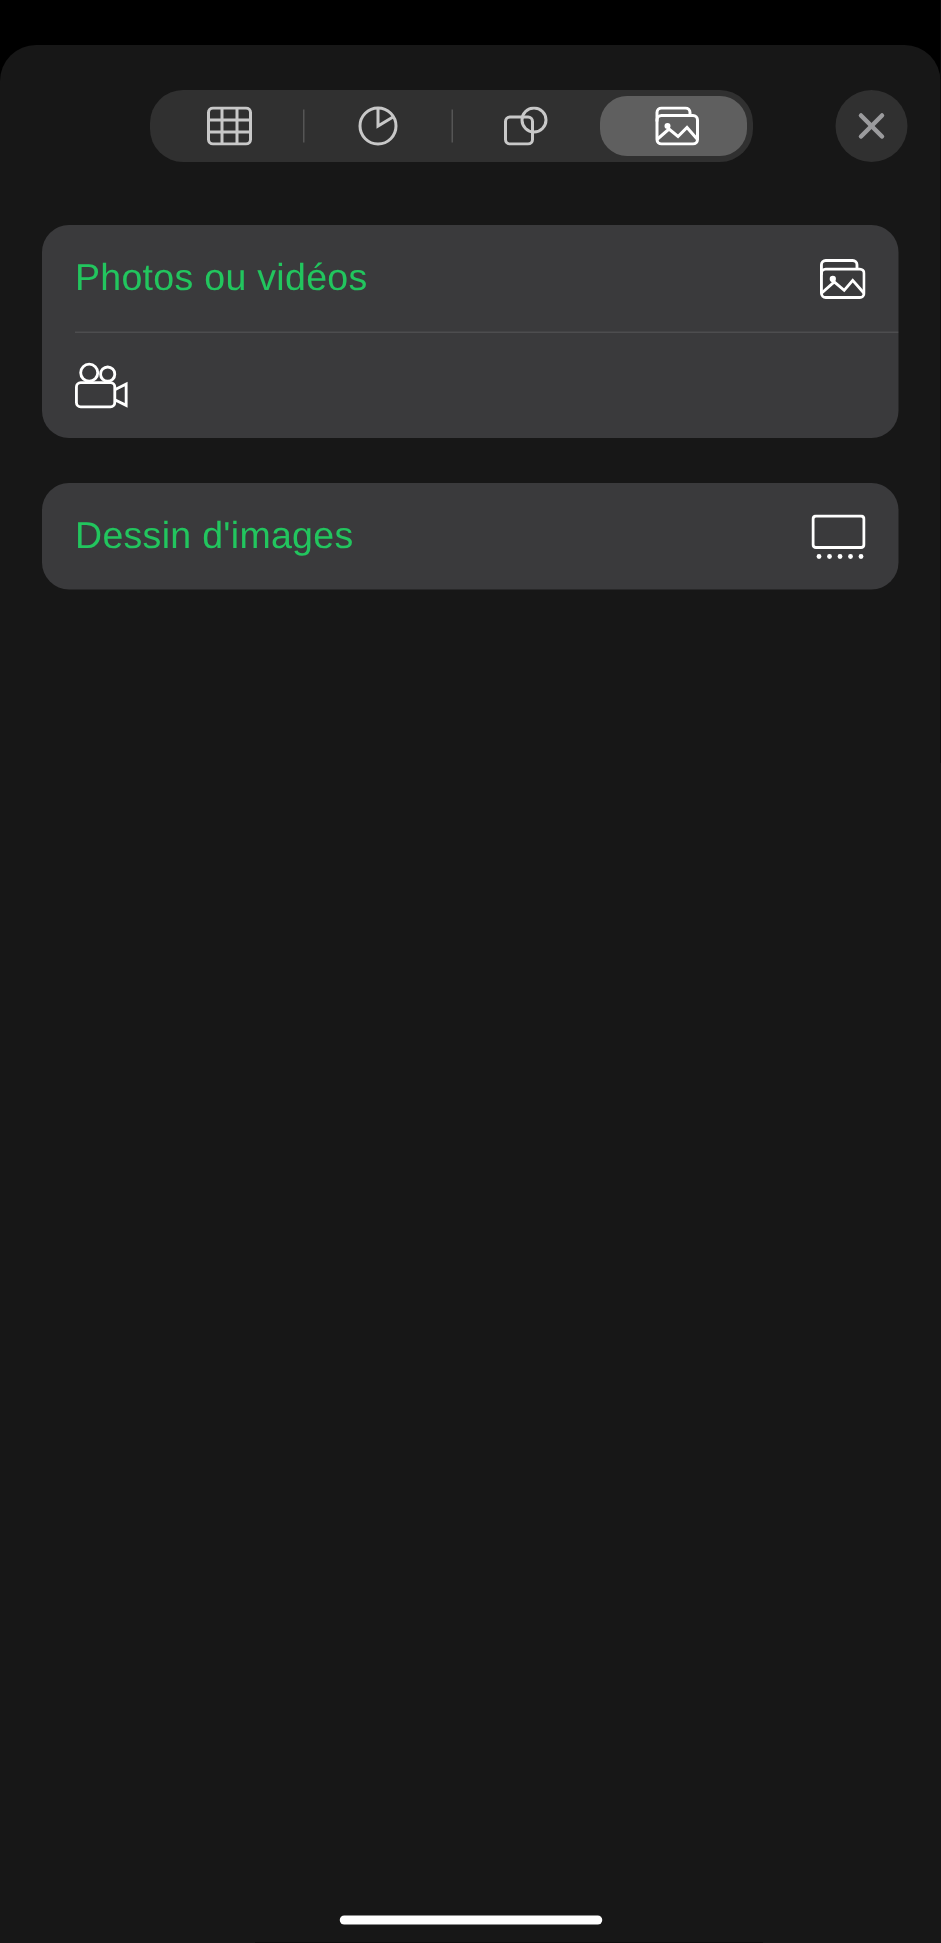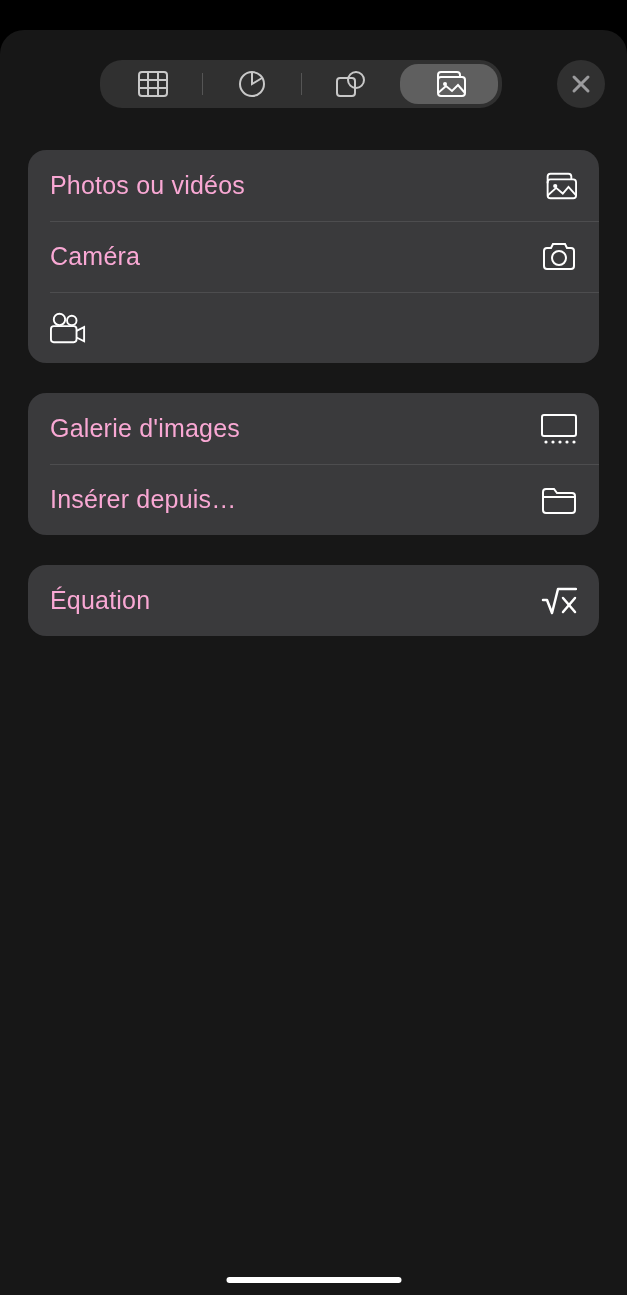--- a/index.html
+++ b/index.html
@@ -90,21 +90,21 @@
     .row + .row::before {
       content: "";
       position: absolute;
       top: 0;
       left: 22px;
       right: 0;
       height: 1px;
       background: #4d4d4f;
     }
     .row-label {
-      color: #f9a8d4;
+      color: #22c55e;
       font-size: 25px;
       font-weight: 400;
       letter-spacing: 0.2px;
     }
     .row-icon {
       color: #ffffff;
       display: flex;
       align-items: center;
       justify-content: center;
       width: 36px;
@@ -203,85 +203,57 @@
         <span class="row-icon">
           <svg width="38" height="28" viewBox="0 0 38 28" fill="none" stroke="currentColor" stroke-width="2">
             <rect x="7" y="7" width="30" height="20" rx="3"></rect>
             <path d="M7 11 L7 4 a3 3 0 0 1 3 -3 L29 1 a3 3 0 0 1 3 3 L32 7"></path>
             <circle cx="15" cy="14" r="2.2" fill="currentColor" stroke="none"></circle>
             <path d="M7 24 L16 16 L23 22 L29 15 L37 24"></path>
           </svg>
         </span>
       </div>
 
-      <div class="row">
-        <span class="row-label">Caméra</span>
-        <span class="row-icon">
-          <svg width="36" height="28" viewBox="0 0 36 28" fill="none" stroke="currentColor" stroke-width="2">
-            <path d="M3 8 a3 3 0 0 1 3 -3 h4 l2 -4 h12 l2 4 h4 a3 3 0 0 1 3 3 v15 a3 3 0 0 1 -3 3 H6 a3 3 0 0 1 -3 -3 Z"></path>
-            <circle cx="18" cy="15" r="7"></circle>
-          </svg>
-        </span>
-      </div>
 
 
       <div class="row">
         <span class="row-icon">
           <svg width="38" height="32" viewBox="0 0 38 32" fill="none" stroke="currentColor" stroke-width="2">
             <circle cx="10" cy="7" r="6"></circle>
             <circle cx="23" cy="8" r="5"></circle>
             <rect x="1" y="14" width="27" height="17" rx="3"></rect>
             <path d="M28 19 L36 15 L36 30 L28 26"></path>
           </svg>
         </span>
       </div>
 
     </div>
 
     <div class="group">
 
 
       <div class="row">
-        <span class="row-label">Galerie d'images</span>
+        <span class="row-label">Dessin d'images</span>
         <span class="row-icon">
           <svg width="36" height="30" viewBox="0 0 36 30" fill="none" stroke="currentColor" stroke-width="2">
             <rect x="1" y="1" width="34" height="21" rx="2"></rect>
             <circle cx="5" cy="28" r="1.6" fill="currentColor" stroke="none"></circle>
             <circle cx="12" cy="28" r="1.6" fill="currentColor" stroke="none"></circle>
             <circle cx="19" cy="28" r="1.6" fill="currentColor" stroke="none"></circle>
             <circle cx="26" cy="28" r="1.6" fill="currentColor" stroke="none"></circle>
             <circle cx="33" cy="28" r="1.6" fill="currentColor" stroke="none"></circle>
           </svg>
         </span>
       </div>
 
-      <div class="row">
-        <span class="row-label">Insérer depuis…</span>
-        <span class="row-icon">
-          <svg width="34" height="28" viewBox="0 0 34 28" fill="none" stroke="currentColor" stroke-width="2">
-            <path d="M1 6 a3 3 0 0 1 3 -3 h8 l3 4 h15 a3 3 0 0 1 3 3 v14 a3 3 0 0 1 -3 3 H4 a3 3 0 0 1 -3 -3 Z"></path>
-            <line x1="1" y1="11" x2="33" y2="11"></line>
-          </svg>
-        </span>
-      </div>
 
     </div>
 
     <div class="group">
 
 
-      <div class="row">
-        <span class="row-label">Équation</span>
-        <span class="row-icon">
-          <svg width="36" height="28" viewBox="0 0 36 28" fill="none" stroke="currentColor" stroke-width="2.5" stroke-linecap="round" stroke-linejoin="round">
-            <path d="M2 13 L6 13 L11 26 L17 2 L35 2"></path>
-            <line x1="22" y1="11" x2="34" y2="25"></line>
-            <line x1="34" y1="11" x2="22" y2="25"></line>
-          </svg>
-        </span>
-      </div>
 
     </div>
 
   </div>
 
   <div class="home-indicator"></div>
 </div>
 
 </body></html>

